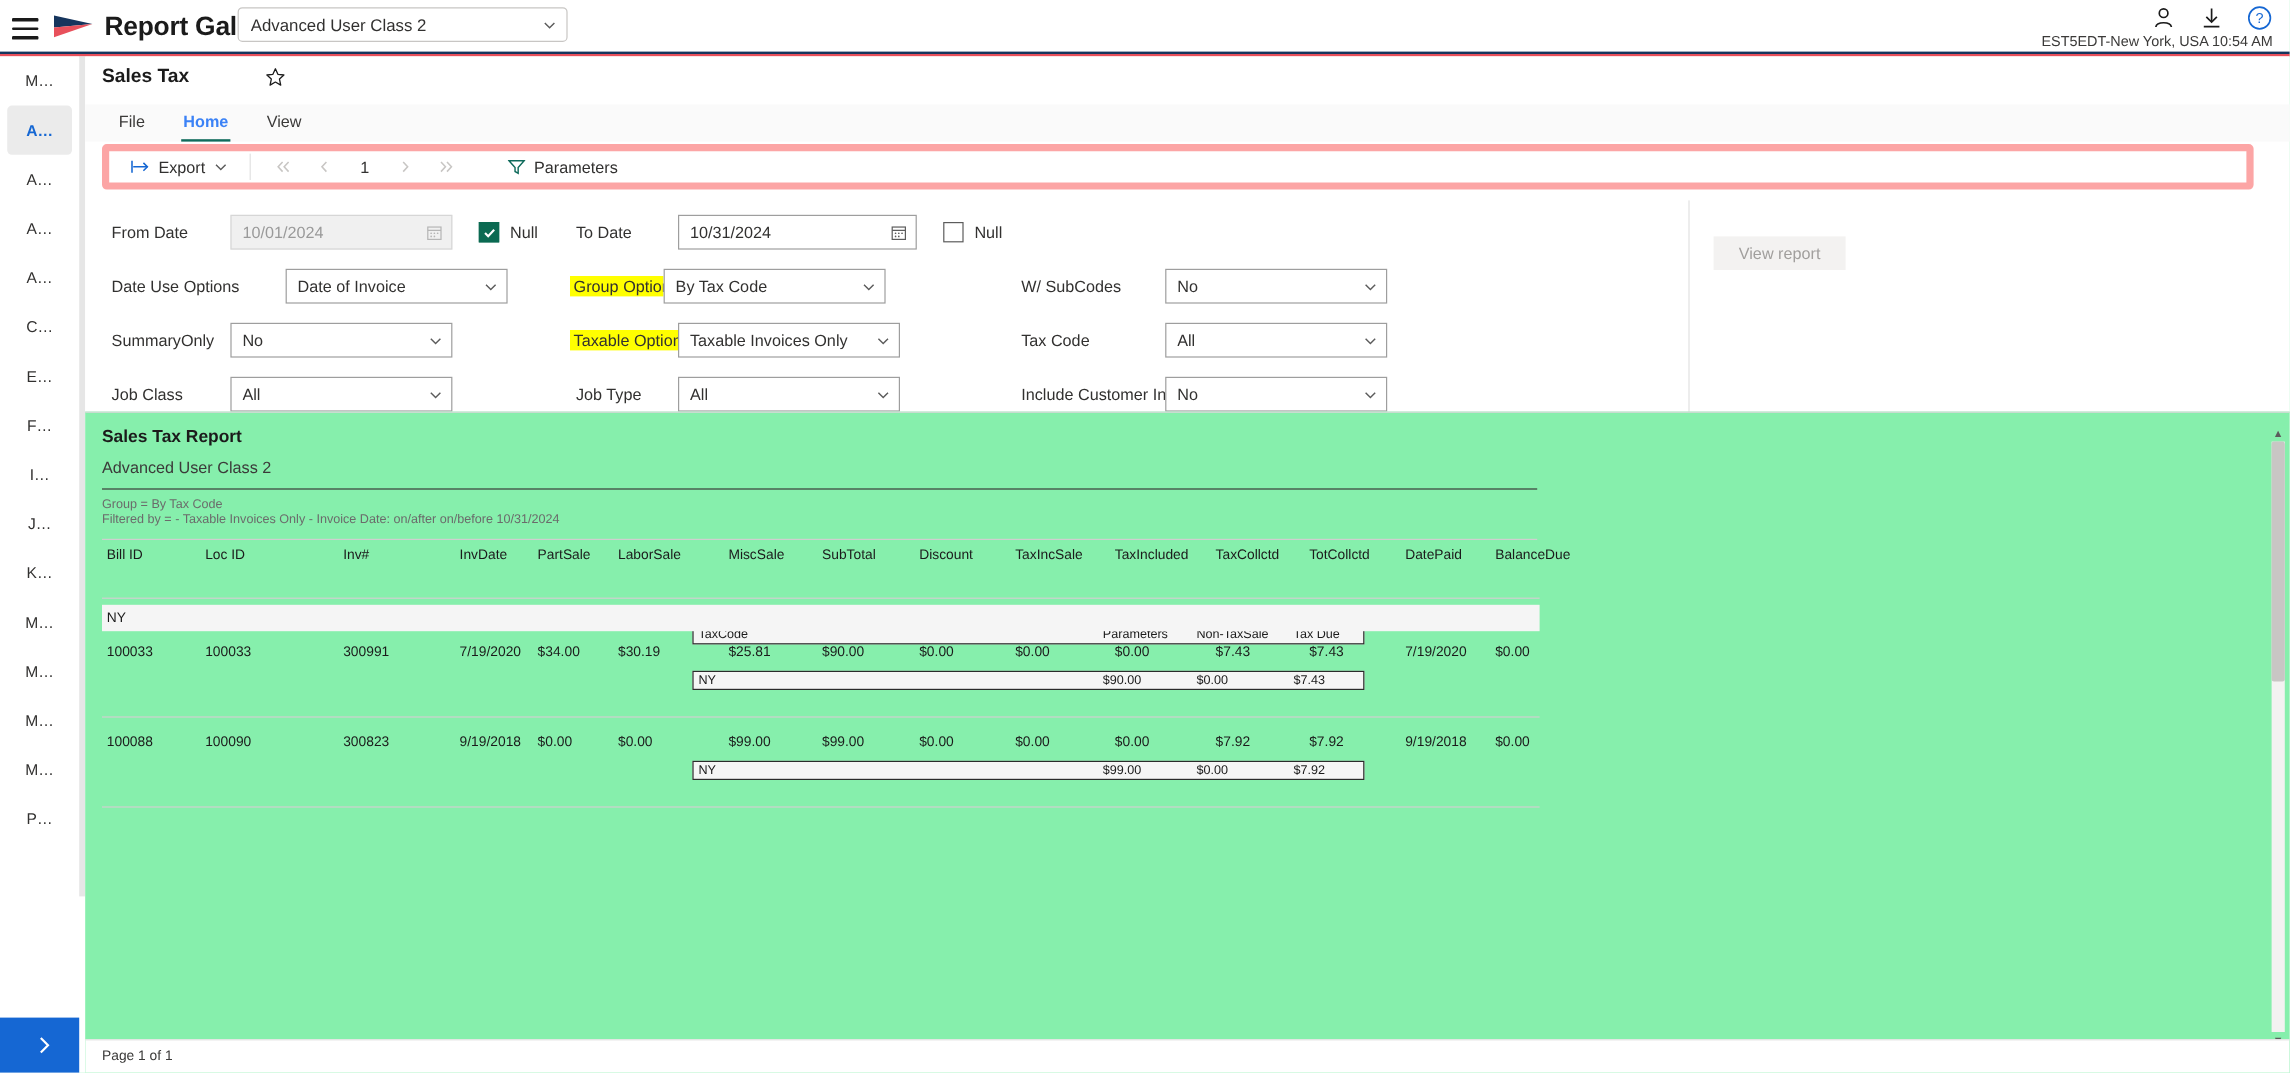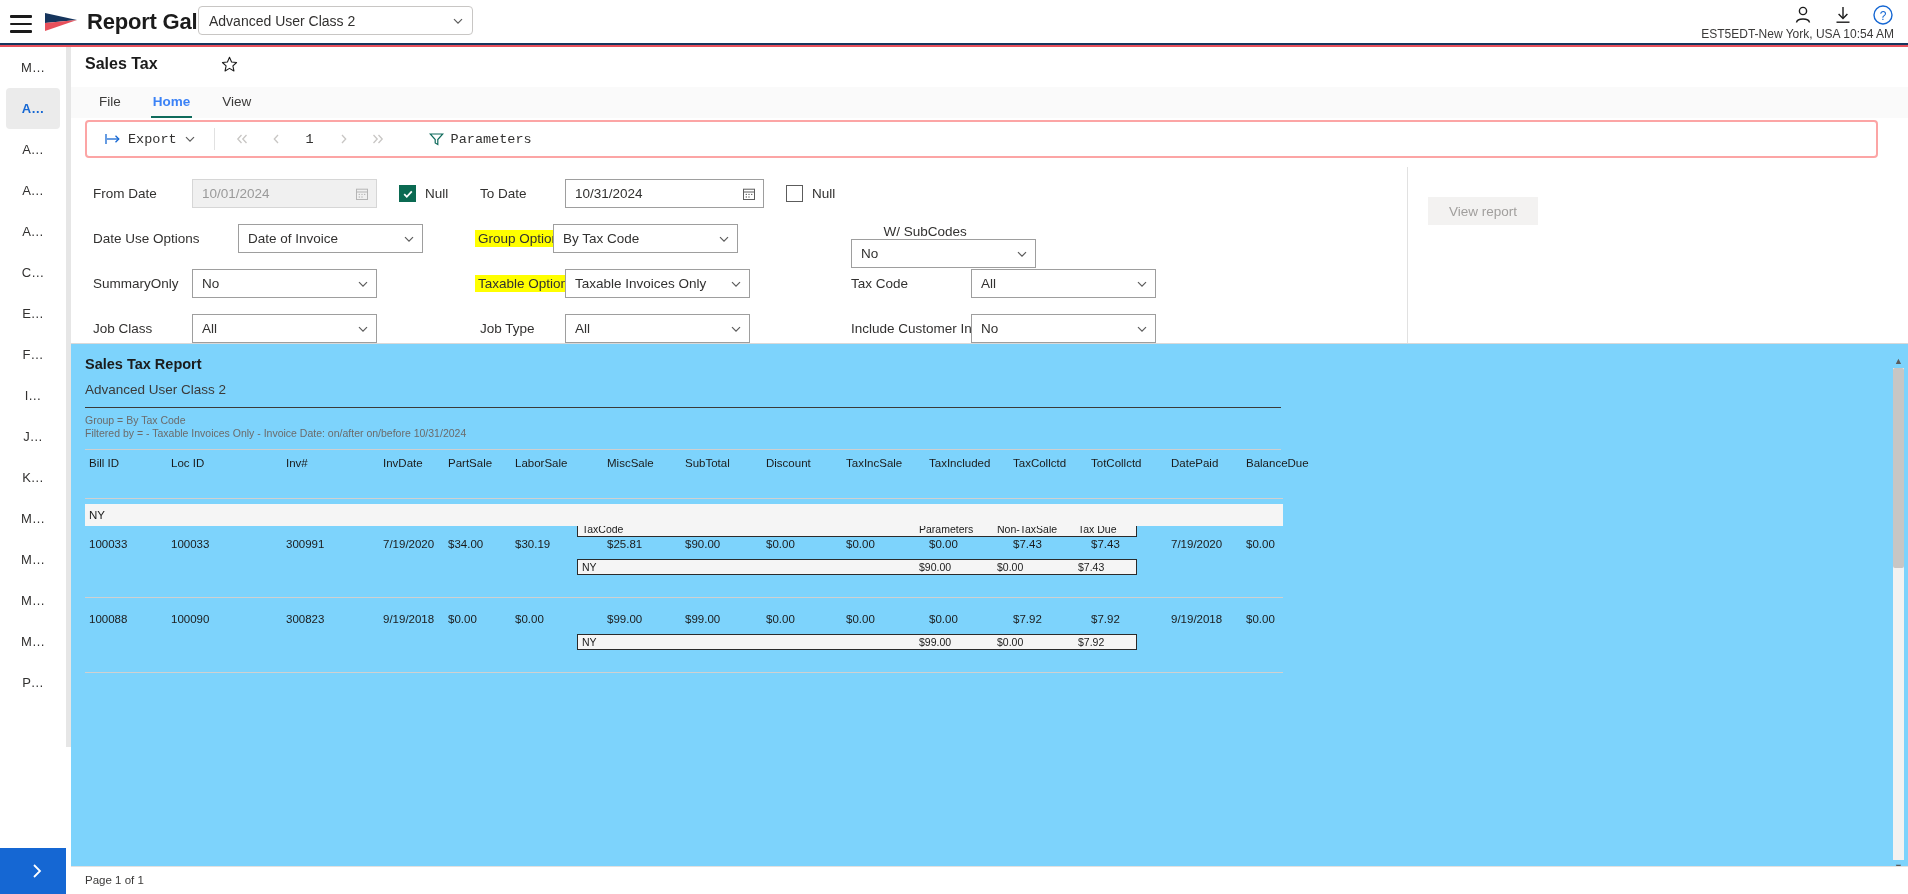--- a/index.html
+++ b/index.html
@@ -50,22 +50,22 @@
   .fav-star { position:absolute; left:150px; top:9px; width:17px; height:17px; cursor:pointer; }
 
   .tabs { position:absolute; left:14px; top:40px; display:flex; gap:4px; }
   .tab { padding:7px 14px 9px; font-size:13.5px; color:#3b3a39; cursor:pointer; position:relative; }
   .tab.active { font-weight:bold; color:#3b82f6; }
   .tab.active::after { content:""; position:absolute; left:12px; right:12px; bottom:0; height:2.5px; background:#0f6b5c; }
   .tabstrip-bg { position:absolute; left:0; top:40px; width:1837px; height:31px; background:#fafafa; }
 
   .toolbar {
     position:absolute; left:14px; top:73px; width:1793px; height:38px;
-    background:#fff; border:2px solid #fca5a5; border-radius:4px;
-    display:flex; align-items:center; padding:0 10px;font-family:Liberation Mono, monospace;
+    background:#fff; border:6px solid #fca5a5; border-radius:4px;
+    display:flex; align-items:center; padding:0 10px;
   }
   .tb-btn { display:flex; align-items:center; gap:7px; padding:5px 8px; font-size:13.5px; color:#323130; cursor:pointer; border-radius:3px; }
   .tb-sep { width:1px; height:22px; background:#e1e1e1; margin:0 10px; }
   .pager { display:flex; align-items:center; gap:0; }
   .pg-btn { width:34px; height:26px; display:flex; align-items:center; justify-content:center; cursor:pointer; }
   .pg-num { min-width:34px; text-align:center; font-size:13.5px; color:#323130; }
 
   
   .params { position:absolute; left:0; top:120px; width:1337px; height:215px; }
   .prow { position:absolute; display:flex; align-items:center; }
@@ -83,21 +83,21 @@
   .cb-label { margin-left:9px; font-size:13.5px; color:#323130; }
 
   .viewreport {
     position:absolute; left:1357px; top:150px; width:110px; height:28px;
     background:#f3f2f1; color:#a19f9d; font-size:13.5px;
     display:flex; align-items:center; justify-content:center; cursor:default;
   }
   .vr-divider { position:absolute; left:1336px; top:120px; width:1px; height:218px; background:#e1e1e1; }
 
   
-  .report { position:absolute; left:0; top:296px; width:1837px; height:551px; border-top:1px solid #d9d9d9; background:#7dd3fc; overflow:hidden; }
+  .report { position:absolute; left:0; top:296px; width:1837px; height:551px; border-top:1px solid #d9d9d9; background:#86efac; overflow:hidden; }
   .rep-title { position:absolute; left:14px; top:12px; font-size:14.5px; font-weight:bold; color:#1b1b1b; }
   .rep-sub { position:absolute; left:14px; top:38px; font-size:13.5px; color:#3b3a39; }
   .rep-hr { position:absolute; left:14px; top:63px; width:1196px; height:1px; background:#3b3a39; }
   .rep-meta { position:absolute; left:14px; top:70px; font-size:10.5px; color:#6b6b6b; line-height:13px; }
   .rep-hr2 { position:absolute; left:14px; top:105px; width:1196px; height:1px; background:#cfcfcf; }
 
   .tbl { position:absolute; left:14px; top:108px; width:1270px; }
   .thead { display:flex; height:22px; align-items:center; font-size:11.5px; color:#1b1b1b; }
   .sub-hdr {
     position:absolute; left:492px; top:22px; width:560px; height:16px;
@@ -333,21 +333,21 @@
         </div>
         <div class="prow" style="left: 404px; top: 57px;">
           <div class="plabel hl" style="width: 78px;">Group Options</div>
           <div class="pfield" style="width: 185px;">
             <span class="val">By Tax Code</span>
             <svg viewBox="0 0 12 12" width="12" height="12">
               <path d="M2 4.2 L6 8.2 L10 4.2" fill="none" stroke="#5c5c5c" stroke-width="1.2"></path>
             </svg>
           </div>
         </div>
-        <div class="prow" style="left: 780px; top: 57px; flex-direction: column;">
+        <div class="prow" style="left: 780px; top: 57px;">
           <div class="plabel" style="width: 120px;">W/ SubCodes</div>
           <div class="pfield" style="width: 185px;">
             <span class="val">No</span>
             <svg viewBox="0 0 12 12" width="12" height="12">
               <path d="M2 4.2 L6 8.2 L10 4.2" fill="none" stroke="#5c5c5c" stroke-width="1.2"></path>
             </svg>
           </div>
         </div>
         <div class="prow" style="left: 22px; top: 102px;">
           <div class="plabel" style="width: 99px;">SummaryOnly</div>

